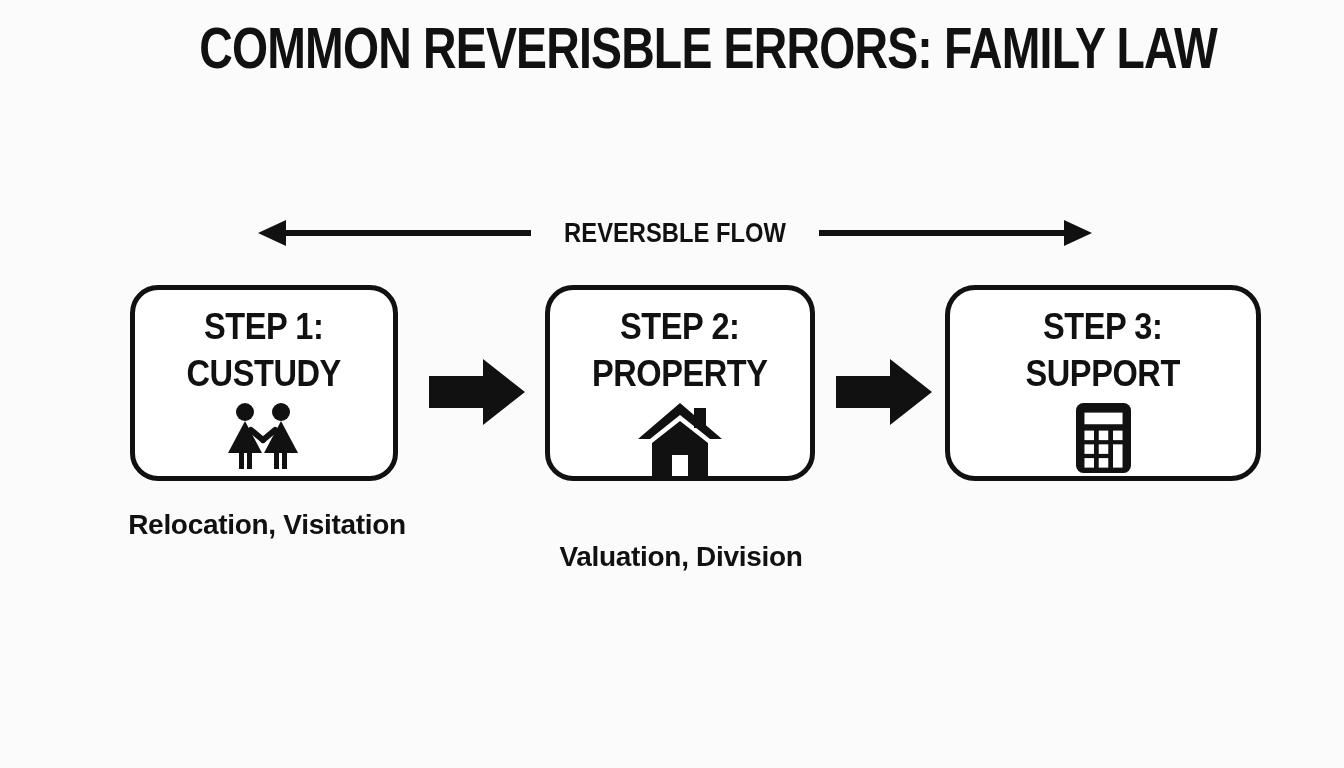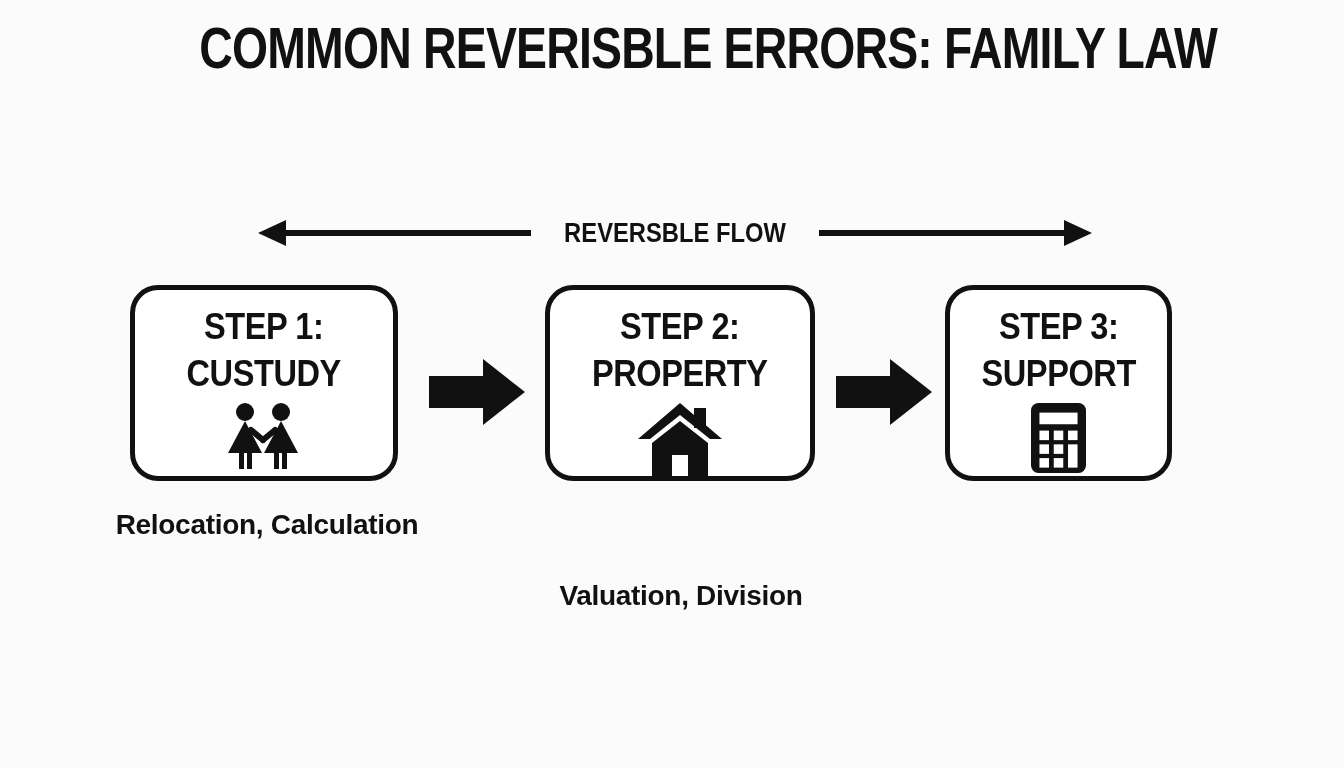--- a/index.html
+++ b/index.html
@@ -48,21 +48,21 @@
   
   .box{
     position:absolute;top:285px;height:196px;
     background:#ffffff;border:5px solid #111;border-radius:28px;
     box-sizing:border-box;
     display:flex;flex-direction:column;align-items:center;
     padding-top:14px;
   }
   .box1{left:130px;width:268px;}
   .box2{left:545px;width:270px;}
-  .box3{left:945px;width:227px;}
+  .box3{left:945px;width:316px;border-radius:30px;}
   .box-title{
     text-align:center;font-size:37px;font-weight:700;line-height:1.26;
     letter-spacing:-0.5px;
     transform:scaleX(0.88);transform-origin:center;
     white-space:nowrap;
   }
   .box-icon{margin-top:6px;display:flex;align-items:center;justify-content:center;}
 
   
   .block-arrow{position:absolute;top:359px;width:96px;height:66px;}
@@ -70,21 +70,21 @@
   .arrow2{left:836px;}
 
   
   .caption{
     position:absolute;width:340px;text-align:center;
     font-size:28px;font-weight:700;line-height:37px;
     white-space:pre-line;
     letter-spacing:-0.3px;
   }
   .cap1{left:97px;top:506px;}
-  .cap2{left:511px;top:538px;margin-top:39px;}
+  .cap2{left:511px;top:538px;}
   .cap3{left:915px;top:506px;}
 
   svg{display:block;}
 </style>
 </head>
 <body>
 
 <div class="canvas">
 
   <div class="title">
@@ -155,16 +155,16 @@
         <rect x="35" y="26" width="9" height="9" fill="#fff"></rect>
         <rect x="8" y="39" width="9" height="9" fill="#fff"></rect>
         <rect x="21.5" y="39" width="9" height="9" fill="#fff"></rect>
         <rect x="8" y="52" width="9" height="9" fill="#fff"></rect>
         <rect x="21.5" y="52" width="9" height="9" fill="#fff"></rect>
         <rect x="35" y="39" width="9" height="22" fill="#fff"></rect>
       </svg>
     </div>
   </div>
 
-  <div class="caption cap1">Relocation, Calculation</div>
+  <div class="caption cap1">Relocation, Visitation</div>
   <div class="caption cap2">Valuation, Division</div>
 
 </div>
 
 </body></html>

